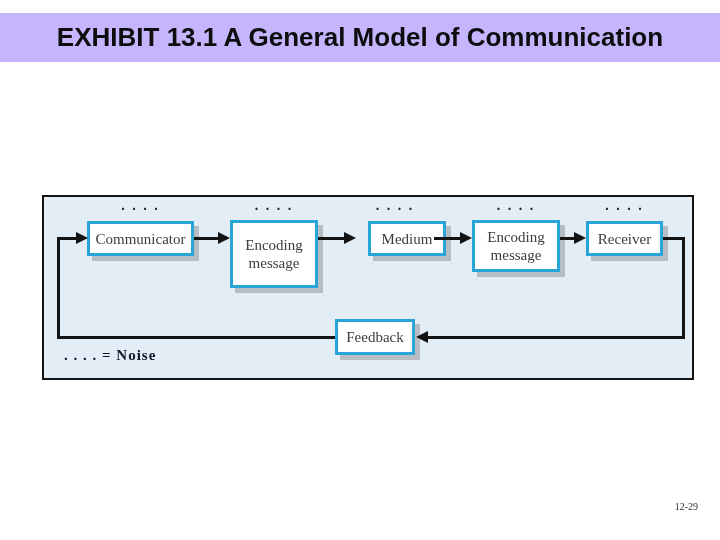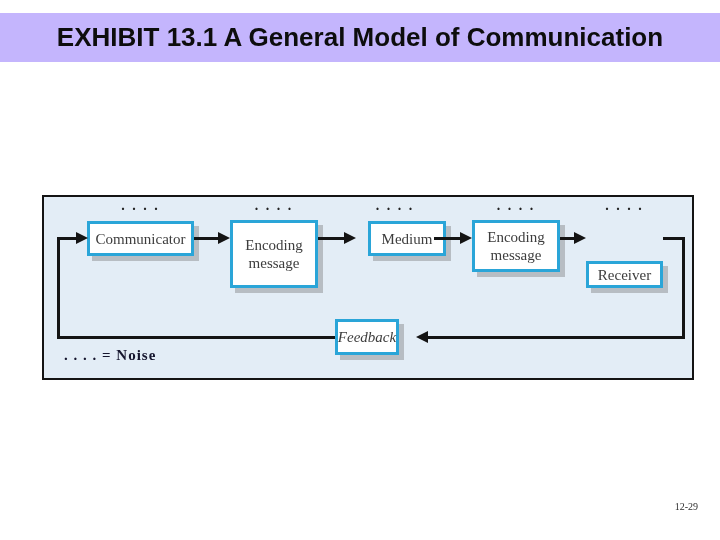--- a/index.html
+++ b/index.html
@@ -64,25 +64,25 @@
     </div>
 
   <div class="flowbox" style="left:312px;top:24px;width:78px;height:35px;margin-left:12px;">
        <span>Medium</span>
     </div>
 
   <div class="flowbox" style="left:428px;top:23px;width:88px;height:52px;">
        <span>Encoding message</span>
     </div>
 
-  <div class="flowbox" style="left:542px;top:24px;width:77px;height:27px;margin-top:40px;">
+  <div class="flowbox" style="left:542px;top:24px;width:77px;height:35px;">
        <span>Receiver</span>
     </div>
 
-  <div class="flowbox" style="left:291px;top:122px;width:64px;height:36px;font-style:italic;">
+  <div class="flowbox" style="left:291px;top:122px;width:80px;height:36px;">
        <span>Feedback</span>
     </div>
 
   <div class="hline" style="left:13px;top:40px;width:21px;"></div>
   <div class="tri-r" style="left:32px;top:35px;"></div>
 
   <div class="hline" style="left:150px;top:40px;width:25px;"></div>
   <div class="tri-r" style="left:174px;top:35px;"></div>
 
   <div class="hline" style="left:274px;top:40px;width:27px;"></div>

